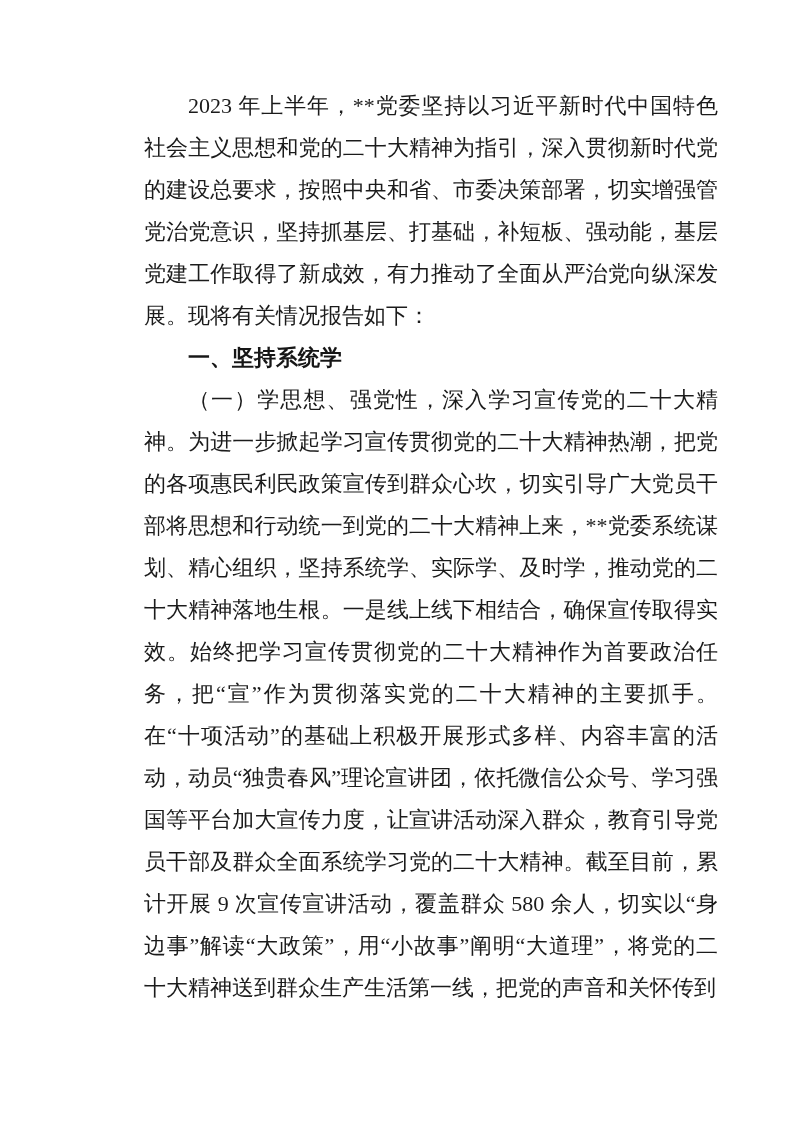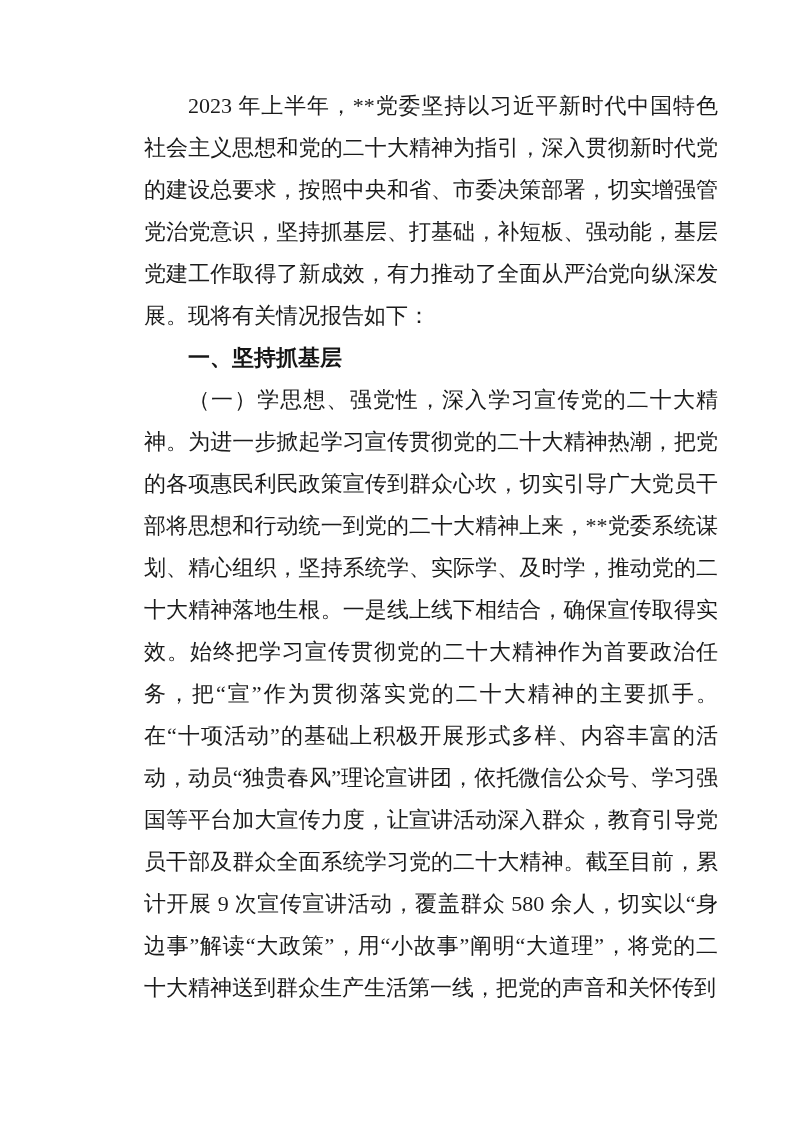--- a/index.html
+++ b/index.html
@@ -42,16 +42,16 @@
       font-family: "Liberation Sans", "DejaVu Sans", sans-serif;
       color: #161616;
     }
   </style>
 </head>
 <body>
 
 <div class="page">
   <div class="content">
     <p class="body-para">2023 年上半年，**党委坚持以习近平新时代中国特色社会主义思想和党的二十大精神为指引，深入贯彻新时代党的建设总要求，按照中央和省、市委决策部署，切实增强管党治党意识，坚持抓基层、打基础，补短板、强动能，基层党建工作取得了新成效，有力推动了全面从严治党向纵深发展。现将有关情况报告如下：</p>
-    <h2 class="section-heading">一、坚持抓基层</h2>
+    <h2 class="section-heading">一、坚持系统学</h2>
     <p class="body-para">（一）学思想、强党性，深入学习宣传党的二十大精神。为进一步掀起学习宣传贯彻党的二十大精神热潮，把党的各项惠民利民政策宣传到群众心坎，切实引导广大党员干部将思想和行动统一到党的二十大精神上来，**党委系统谋划、精心组织，坚持系统学、实际学、及时学，推动党的二十大精神落地生根。一是线上线下相结合，确保宣传取得实效。始终把学习宣传贯彻党的二十大精神作为首要政治任务，把“宣”作为贯彻落实党的二十大精神的主要抓手。在“十项活动”的基础上积极开展形式多样、内容丰富的活动，动员“独贵春风”理论宣讲团，依托微信公众号、学习强国等平台加大宣传力度，让宣讲活动深入群众，教育引导党员干部及群众全面系统学习党的二十大精神。截至目前，累计开展 9 次宣传宣讲活动，覆盖群众 580 余人，切实以“身边事”解读“大政策”，用“小故事”阐明“大道理”，将党的二十大精神送到群众生产生活第一线，把党的声音和关怀传到</p>
   </div>
 </div>
 
 </body></html>

